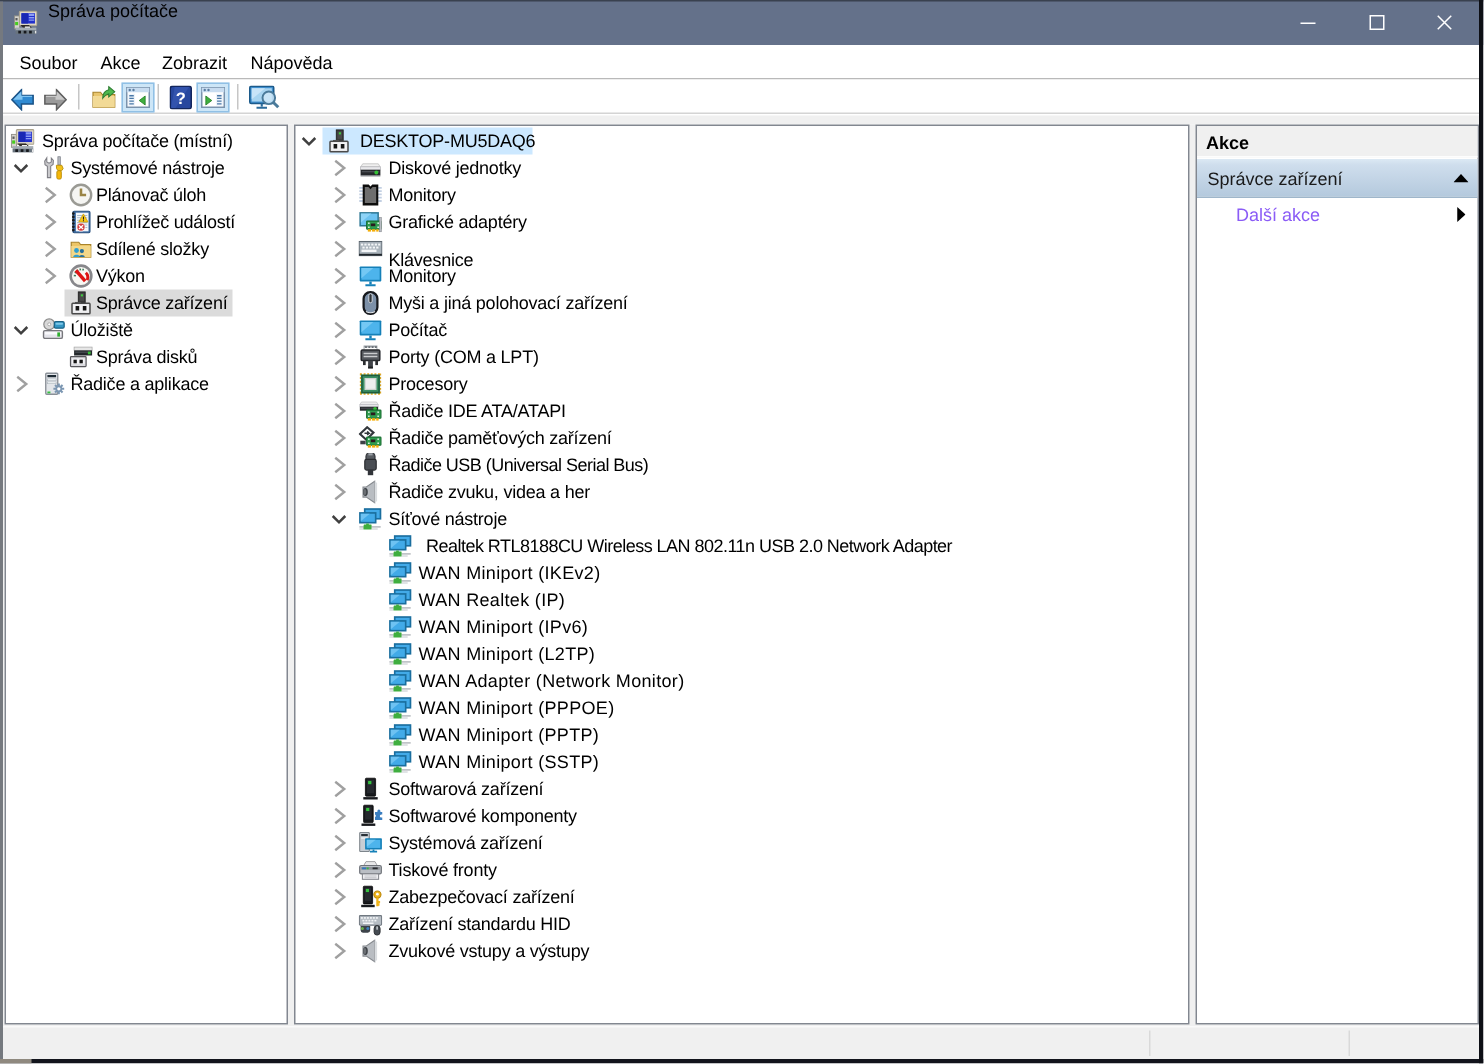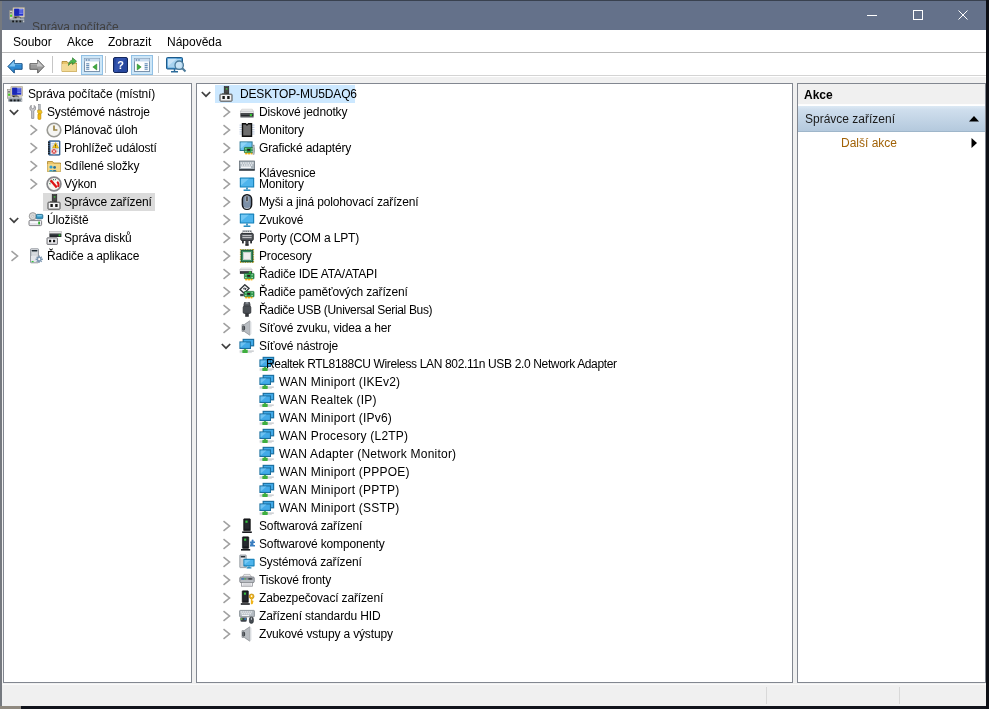--- a/index.html
+++ b/index.html
@@ -357,21 +357,21 @@
  <path d="M1.4 9.4 h6.4 v2.8 a1.6 1.6 0 0 1 -1.6 1.6 h-3.2 a1.6 1.6 0 0 1 -1.6 -1.6 z" fill="#3d434a"></path>
  <circle cx="2.6" cy="11" r="1" fill="#6ab04c"></circle>
  <circle cx="6.2" cy="11" r="1" fill="#3a7ec0"></circle>
  <rect x="10.4" y="9" width="4" height="6.4" rx="2" fill="#454b52" stroke="#24282d" stroke-width="0.6"></rect>
  <rect x="11.9" y="9.6" width="1" height="2.2" fill="#c9ced3"></rect>
 </symbol>
 </defs>
 </svg>
 
 <div class="abs" style="left:0;top:0;width:989px;height:30px;background:#64718a;border-top:1px solid #39414f"></div>
-<div class="abs" style="left:32px;top:20px;color:#404040">Správa počítače</div>
+<div class="abs" style="left:32px;top:0;color:#000000">Správa počítače</div>
 <svg class="abs" style="left:9px;top:7px" width="16" height="16" viewBox="0 0 16 16">
     <use href="#i-mgmt"></use>
   </svg>
 <svg class="abs" style="left:862px;top:0" width="127" height="30" viewBox="0 0 127 30">
  <path d="M5 15.5 h10" stroke="#ffffff" stroke-width="1"></path>
  <rect x="51.5" y="10.5" width="9" height="9" fill="none" stroke="#ffffff" stroke-width="1"></rect>
  <path d="M96.5 10.5 l9 9 M105.5 10.5 l-9 9" stroke="#ffffff" stroke-width="1"></path>
 </svg>
 <div class="abs" style="left:2px;top:30px;width:984px;height:23px;background:#fff;border-bottom:1px solid #b9b9b9"></div>
 <div class="abs" style="left:13px;top:35px">Soubor</div>
@@ -551,21 +551,21 @@
 <svg class="abs" style="left:239px;top:194px" width="16" height="16" viewBox="0 0 16 16">
     <use href="#i-mouse"></use>
   </svg>
 <div class="row" style="left:259px;top:193px">Myši a jiná polohovací zařízení</div>
 <svg class="abs" style="left:218px;top:212px" width="16" height="16" viewBox="0 0 16 16">
     <path d="M5.5 3.2 L11.5 8 L5.5 12.8" fill="none" stroke="#a0a0a0" stroke-width="1.6"></path>
   </svg>
 <svg class="abs" style="left:239px;top:212px" width="16" height="16" viewBox="0 0 16 16">
     <use href="#i-monitor"></use>
   </svg>
-<div class="row" style="left:259px;top:211px">Zvukové</div>
+<div class="row" style="left:259px;top:211px">Počítač</div>
 <svg class="abs" style="left:218px;top:230px" width="16" height="16" viewBox="0 0 16 16">
     <path d="M5.5 3.2 L11.5 8 L5.5 12.8" fill="none" stroke="#a0a0a0" stroke-width="1.6"></path>
   </svg>
 <svg class="abs" style="left:239px;top:230px" width="16" height="16" viewBox="0 0 16 16">
     <use href="#i-ports"></use>
   </svg>
 <div class="row" style="left:259px;top:229px">Porty (COM a LPT)</div>
 <svg class="abs" style="left:218px;top:248px" width="16" height="16" viewBox="0 0 16 16">
     <path d="M5.5 3.2 L11.5 8 L5.5 12.8" fill="none" stroke="#a0a0a0" stroke-width="1.6"></path>
   </svg>
@@ -593,48 +593,48 @@
 <svg class="abs" style="left:239px;top:302px" width="16" height="16" viewBox="0 0 16 16">
     <use href="#i-usb"></use>
   </svg>
 <div class="row" style="left:259px;top:301px;letter-spacing:-0.35px">Řadiče USB (Universal Serial Bus)</div>
 <svg class="abs" style="left:218px;top:320px" width="16" height="16" viewBox="0 0 16 16">
     <path d="M5.5 3.2 L11.5 8 L5.5 12.8" fill="none" stroke="#a0a0a0" stroke-width="1.6"></path>
   </svg>
 <svg class="abs" style="left:239px;top:320px" width="16" height="16" viewBox="0 0 16 16">
     <use href="#i-speaker"></use>
   </svg>
-<div class="row" style="left:259px;top:319px">Síťové zvuku, videa a her</div>
+<div class="row" style="left:259px;top:319px">Řadiče zvuku, videa a her</div>
 <svg class="abs" style="left:218px;top:338px" width="16" height="16" viewBox="0 0 16 16">
     <path d="M3.8 6 L8 10.2 L12.2 6" fill="none" stroke="#404040" stroke-width="1.7"></path>
   </svg>
 <svg class="abs" style="left:239px;top:338px" width="16" height="16" viewBox="0 0 16 16">
     <use href="#i-net"></use>
   </svg>
 <div class="row" style="left:259px;top:337px">Síťové nástroje</div>
 <svg class="abs" style="left:259px;top:356px" width="16" height="16" viewBox="0 0 16 16">
     <use href="#i-net"></use>
   </svg>
-<div class="row" style="left:266px;top:355px;letter-spacing:-0.35px">Realtek RTL8188CU Wireless LAN 802.11n USB 2.0 Network Adapter</div>
+<div class="row" style="left:284px;top:355px;letter-spacing:-0.35px">Realtek RTL8188CU Wireless LAN 802.11n USB 2.0 Network Adapter</div>
 <svg class="abs" style="left:259px;top:374px" width="16" height="16" viewBox="0 0 16 16">
     <use href="#i-net"></use>
   </svg>
 <div class="row" style="left:279px;top:373px;letter-spacing:0.22px">WAN Miniport (IKEv2)</div>
 <svg class="abs" style="left:259px;top:392px" width="16" height="16" viewBox="0 0 16 16">
     <use href="#i-net"></use>
   </svg>
 <div class="row" style="left:279px;top:391px;letter-spacing:0.22px">WAN Realtek (IP)</div>
 <svg class="abs" style="left:259px;top:410px" width="16" height="16" viewBox="0 0 16 16">
     <use href="#i-net"></use>
   </svg>
 <div class="row" style="left:279px;top:409px;letter-spacing:0.22px">WAN Miniport (IPv6)</div>
 <svg class="abs" style="left:259px;top:428px" width="16" height="16" viewBox="0 0 16 16">
     <use href="#i-net"></use>
   </svg>
-<div class="row" style="left:279px;top:427px;letter-spacing:0.22px">WAN Procesory (L2TP)</div>
+<div class="row" style="left:279px;top:427px;letter-spacing:0.22px">WAN Miniport (L2TP)</div>
 <svg class="abs" style="left:259px;top:446px" width="16" height="16" viewBox="0 0 16 16">
     <use href="#i-net"></use>
   </svg>
 <div class="row" style="left:279px;top:445px;letter-spacing:0.22px">WAN Adapter (Network Monitor)</div>
 <svg class="abs" style="left:259px;top:464px" width="16" height="16" viewBox="0 0 16 16">
     <use href="#i-net"></use>
   </svg>
 <div class="row" style="left:279px;top:463px;letter-spacing:0.22px">WAN Miniport (PPPOE)</div>
 <svg class="abs" style="left:259px;top:482px" width="16" height="16" viewBox="0 0 16 16">
     <use href="#i-net"></use>
@@ -693,16 +693,16 @@
     <use href="#i-speaker"></use>
   </svg>
 <div class="row" style="left:259px;top:625px">Zvukové vstupy a výstupy</div>
 <div class="abs" style="left:798px;top:84px;width:187px;height:21px;background:#f0f0f0;border-bottom:1px solid #fdfdfd"></div>
 <div class="abs" style="left:804px;top:88px;font-weight:bold;color:#000">Akce</div>
 <div class="abs" style="left:798px;top:106px;width:187px;height:26px;background:linear-gradient(#dce9f4,#cfdeed 15%,#b4c9dd);border-bottom:1px solid #9fb6ca"></div>
 <div class="abs" style="left:805px;top:112px;color:#1a1a1a">Správce zařízení</div>
 <svg class="abs" style="left:969px;top:116px" width="10" height="6" viewBox="0 0 10 6">
     <path d="M0 5.5 L5 0 L10 5.5 Z" fill="#000"></path>
   </svg>
-<div class="abs" style="left:841px;top:136px;color:#a16207">Další akce</div>
+<div class="abs" style="left:824px;top:136px;color:#8b5cf6">Další akce</div>
 <svg class="abs" style="left:971px;top:138px" width="6" height="10" viewBox="0 0 6 10">
     <path d="M0.5 0 L6 5 L0.5 10 Z" fill="#000"></path>
   </svg>
 
 </body></html>

